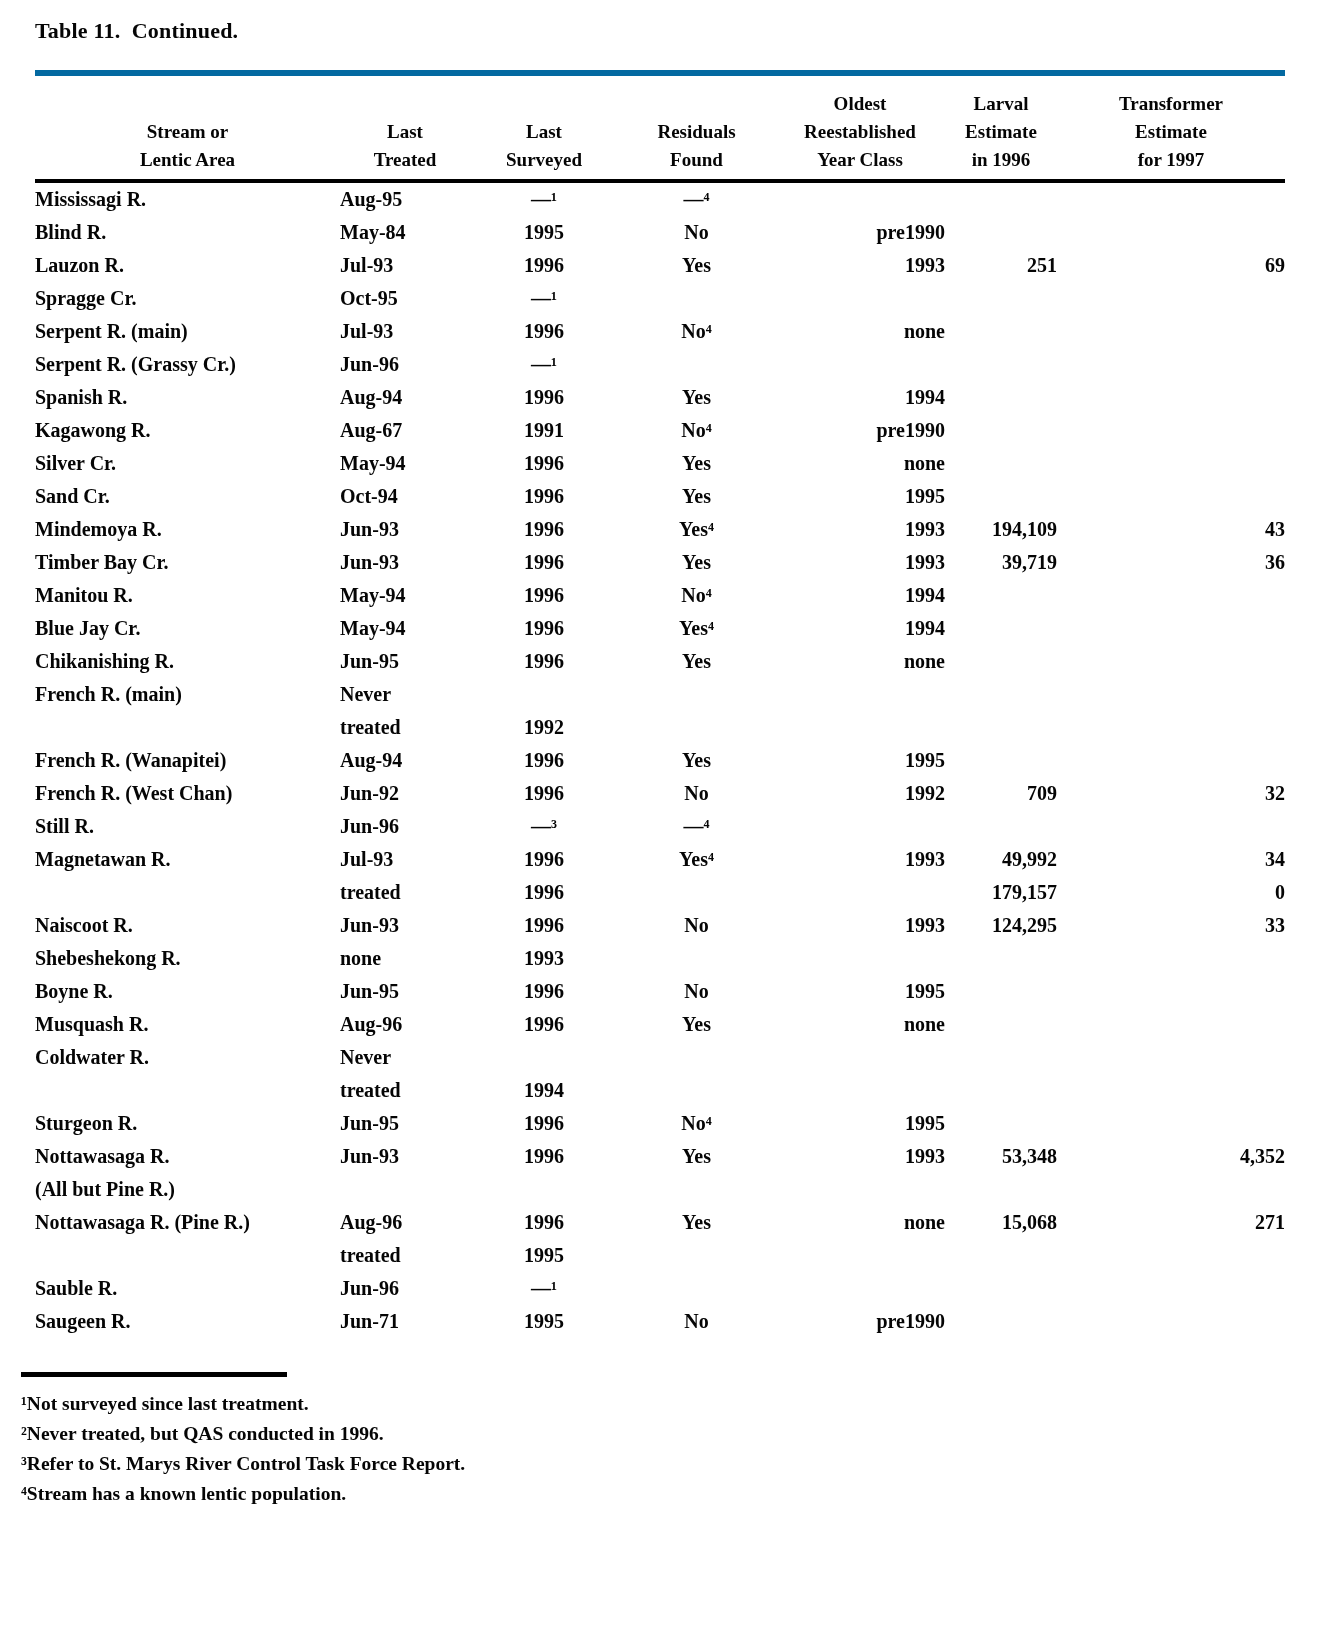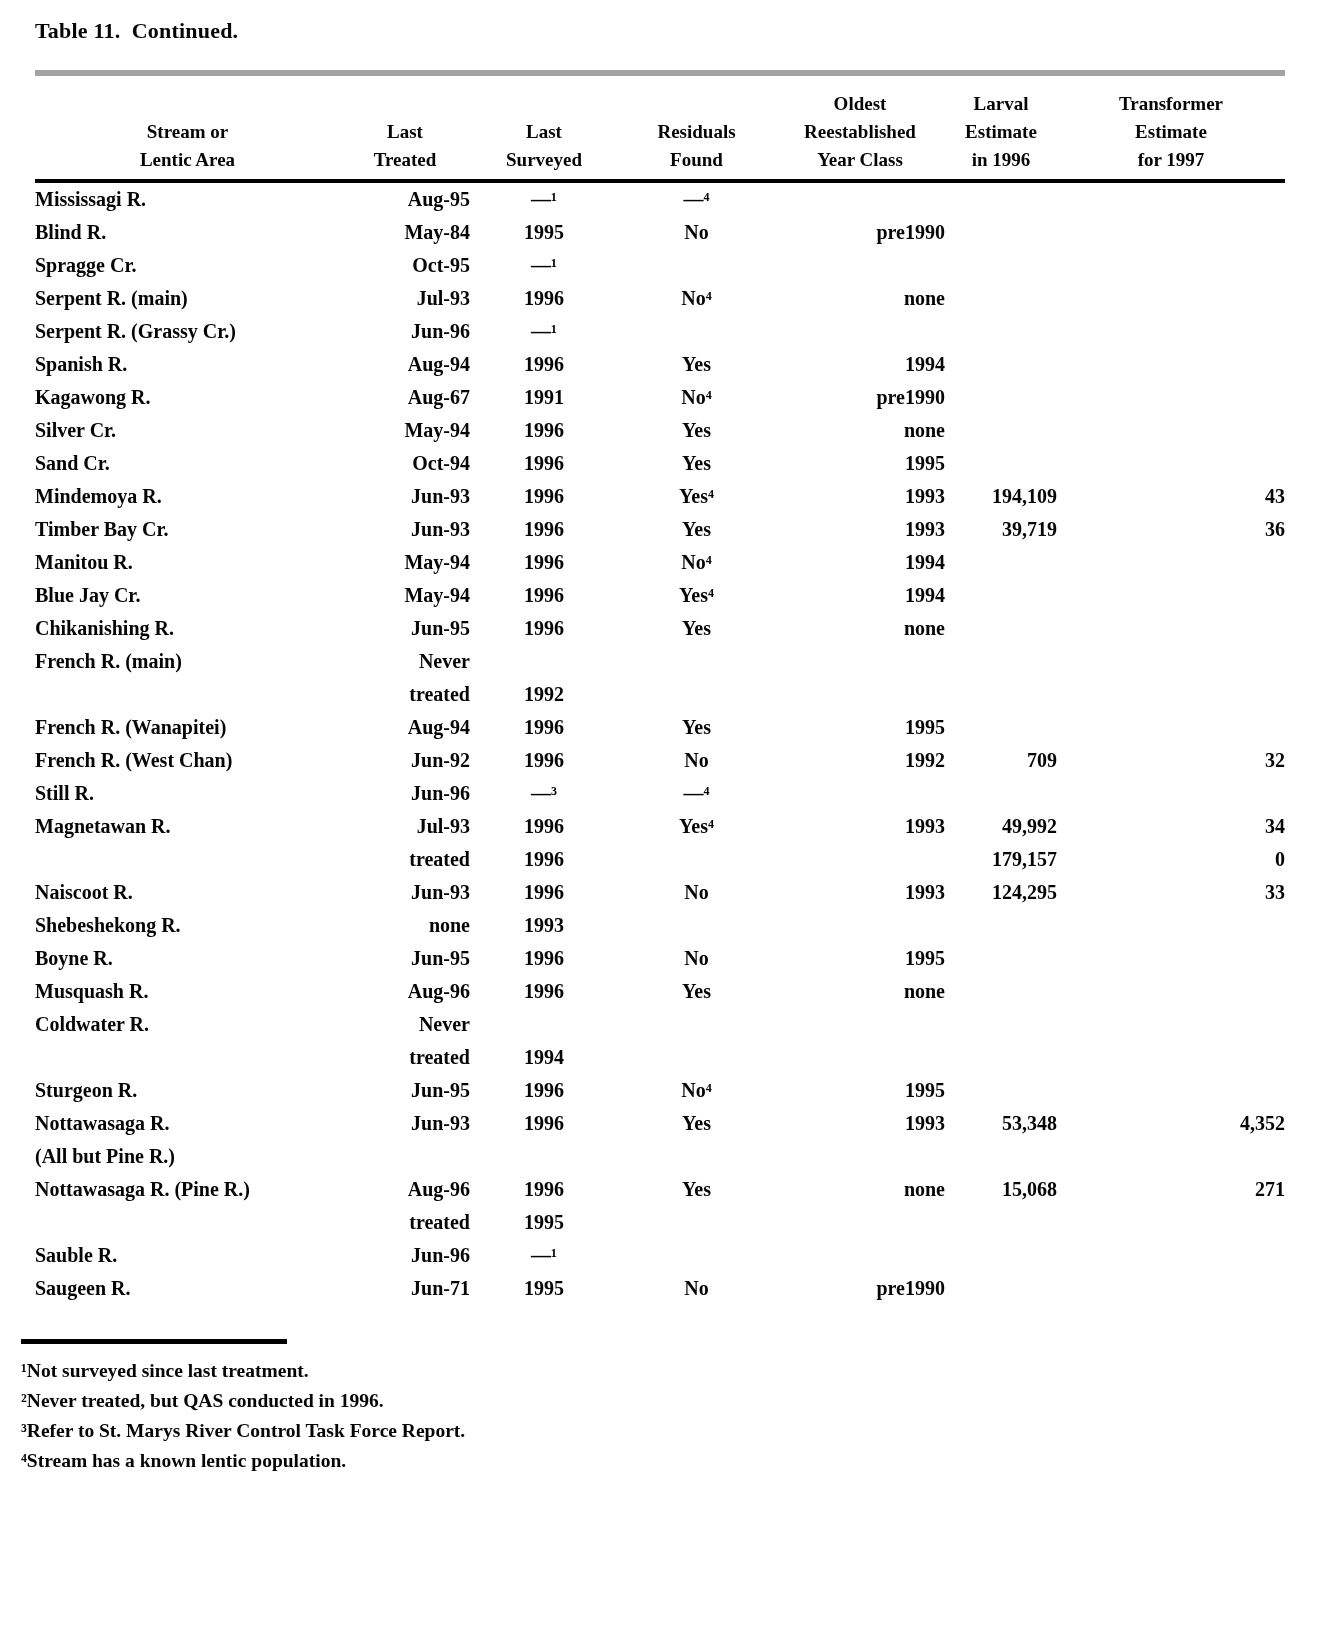--- a/index.html
+++ b/index.html
@@ -12,34 +12,34 @@
   .page{padding:14px 35px 0 35px;}
   .title{
     font-size:22px;font-weight:bold;letter-spacing:.2px;
     white-space:pre-wrap;margin:4px 0 26px 0;
   }
   table.data{
     border-collapse:collapse;table-layout:fixed;width:1250px;
   }
   table.data thead th{
     font-size:19px;font-weight:bold;vertical-align:bottom;
-    border-top:6px solid #a3a3a3;border-bottom:4px solid #000;
+    border-top:6px solid #0369a1;border-bottom:4px solid #000;
     padding:14px 0 5px 0;line-height:28px;
   }
   table.data thead th .hline{display:block;}
   table.data tbody td{
     font-size:20px;font-weight:bold;height:33px;line-height:33px;
     padding:0;overflow:hidden;white-space:nowrap;
   }
   
   thead .c0{text-align:center;}
   thead .c1,thead .c2,thead .c3,thead .c4,thead .c5{text-align:center;}
   thead .c6{text-align:center;padding-right:28px;}
   tbody .c0{text-align:left;padding-left:3px;}
-  tbody .c1{text-align:right;padding-left:7px;margin-top:37px;}
+  tbody .c1{text-align:left;padding-left:7px;margin-top:37px;}
   tbody .c2{text-align:center;}
   tbody .c3{text-align:center;}
   tbody .c4{text-align:right;}
   tbody .c5{text-align:right;padding-right:7px;}
   tbody .c6{text-align:right;padding-right:66px;}
   .footer{margin-top:34px;margin-left:-14px;}
   .footnote-rule{
     width:266px;height:5px;background:#000;margin:0 0 12px 0;
   }
   .footnote{
@@ -111,20 +111,29 @@
         <tr>
           <td class="c0">Blind R.</td>
           <td class="c1">May-84</td>
           <td class="c2">1995</td>
           <td class="c3">No</td>
           <td class="c4">pre1990</td>
           <td class="c5"></td>
           <td class="c6"></td>
         </tr>
         <tr>
+          <td class="c0">Lauzon R.</td>
+          <td class="c1">Jul-93</td>
+          <td class="c2">1996</td>
+          <td class="c3">Yes</td>
+          <td class="c4">1993</td>
+          <td class="c5">251</td>
+          <td class="c6">69</td>
+        </tr>
+        <tr>
           <td class="c0">Spragge Cr.</td>
           <td class="c1">Oct-95</td>
           <td class="c2">—¹</td>
           <td class="c3"></td>
           <td class="c4"></td>
           <td class="c5"></td>
           <td class="c6"></td>
         </tr>
         <tr>
           <td class="c0">Serpent R. (main)</td>

